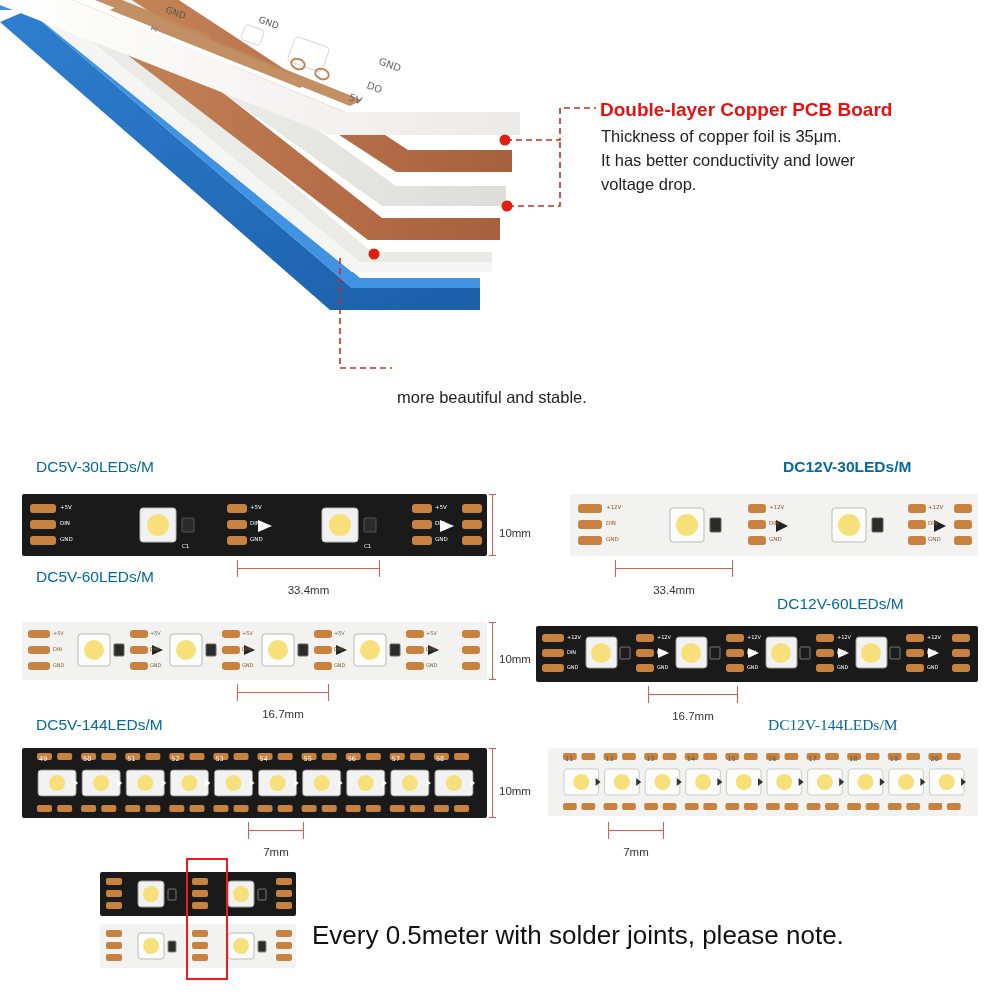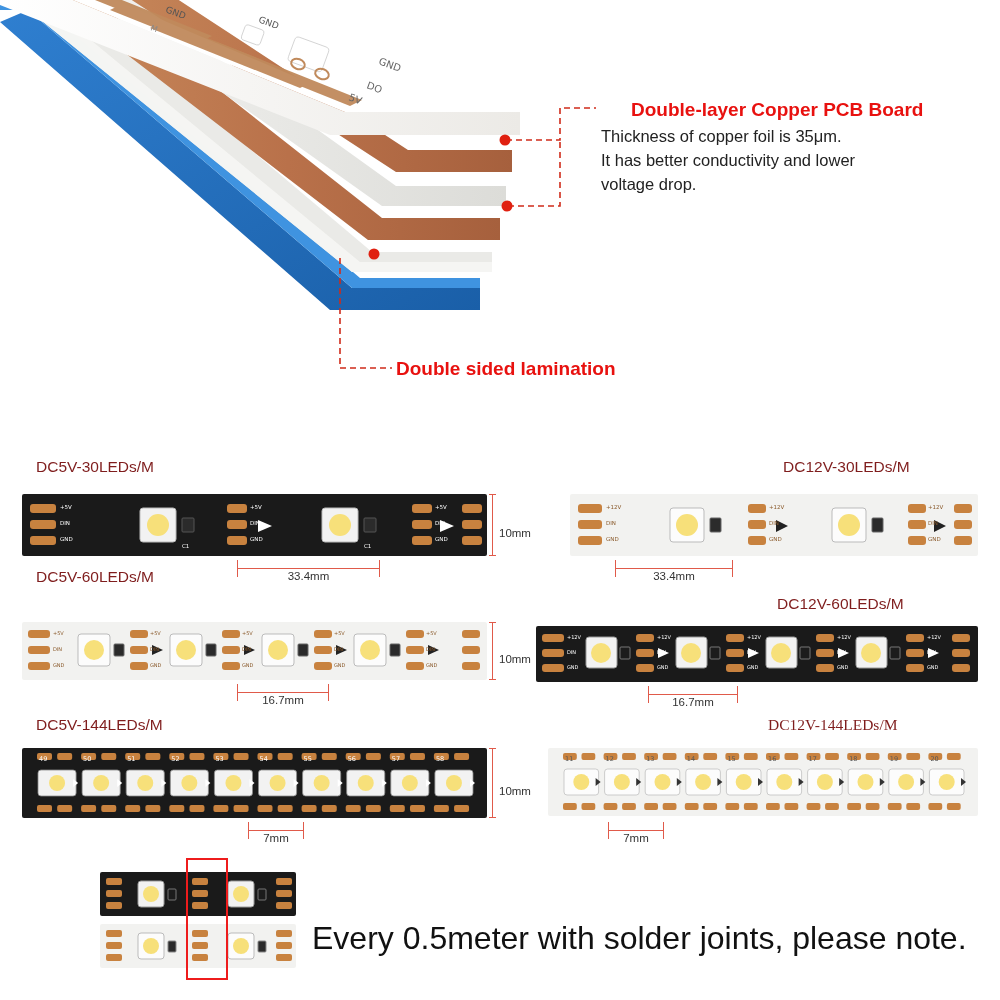--- a/index.html
+++ b/index.html
@@ -18,44 +18,44 @@
     position:absolute;font-weight:bold;font-size:19px;color:#e8110f;
     white-space:nowrap;
   }
   .callout-body{
     position:absolute;font-size:16.5px;color:#222;line-height:1.45;
     white-space:pre-line;
   }
 
   
   .strip-label{
-    position:absolute;font-size:15.5px;color:#7f1d1d;white-space:nowrap;
+    position:absolute;font-size:15.5px;color:#0369a1;white-space:nowrap;
   }
   .strip-box{position:absolute;}
   .strip-pcb{position:absolute;left:0;top:0;width:100%;height:100%;
     border-radius:2px;overflow:hidden;}
   .pcb-black{background:#1a1a1a;}
   .pcb-white{background:#f2f2f0;}
 
   
   .hbracket{position:absolute;font-size:11.5px;color:#333;}
   .hbracket .bar{position:absolute;left:0;top:0;width:1px;height:100%;background:#e05a4a;}
   .hbracket .cap{position:absolute;left:-3px;width:7px;height:1px;background:#e05a4a;}
   .hbracket .txt{position:absolute;left:7px;top:50%;transform:translateY(-50%);white-space:nowrap;margin-top:8px;}
 
   
   .pitch{position:absolute;font-size:11.5px;color:#333;}
   .pitch .line{position:absolute;left:0;top:8px;height:1px;width:100%;background:#e05a4a;}
   .pitch .tick{position:absolute;top:0;width:1px;height:17px;background:#e05a4a;}
-  .pitch .txt{position:absolute;top:10px;left:50%;transform:translateX(-50%);
+  .pitch .txt{position:absolute;top:24px;left:50%;transform:translateX(-50%);
     background:#fff;padding:0 4px;white-space:nowrap;}
 
   
   .note-text{
-    position:absolute;font-size:32px;color:#111;white-space:nowrap;
+    position:absolute;font-size:26px;color:#111;white-space:nowrap;
   }
   .red-frame{position:absolute;border:2.5px solid #ee1c1c;}
 </style>
 </head>
 <body>
 
 <div class="top-illo">
   <svg width="1000" height="440" viewBox="0 0 1000 440">
     <defs>
       <linearGradient id="gBlue" x1="0" y1="0" x2="1" y2="1">
@@ -133,26 +133,26 @@
     </g>
     <circle cx="505" cy="140" r="5.5" fill="#e02010"></circle>
     <circle cx="507" cy="206" r="5.5" fill="#e02010"></circle>
     <circle cx="374" cy="254" r="5.5" fill="#e02010"></circle>
 
     <g stroke="#d02b1a" stroke-width="1.6" fill="none" stroke-dasharray="6 4">
       <path d="M340,258 L340,368 L392,368"></path>
     </g>
   </svg>
 
-  <div class="callout-title" style="left:631px;top:99px;text-align:right;">Double-layer Copper PCB Board</div>
+  <div class="callout-title" style="left:600px;top:99px;text-align:right;">Double-layer Copper PCB Board</div>
   <div class="callout-body" style="left:601px;top:125px;width:380px;">Thickness of copper foil is 35μm.
 It has better conductivity and lower
 voltage drop.</div>
 
-  <div class="callout-title" style="left:396px;top:358px;">Double sided lamination</div>
+  <div class="callout-body" style="left:397px;top:386px;width:420px;">more beautiful and stable.</div>
 </div>
 
 <div class="strip-label" style="left:36px;top:458px;">DC5V-30LEDs/M</div>
 
 <div class="strip-box" style="left:22px;top:494px;width:465px;height:62px;">
   <div class="strip-pcb pcb-black"></div>
   <svg width="465" height="62" viewBox="0 0 465 62" style="position:absolute;left:0;top:0;">
 
     <g fill="#c8823f">
       <rect x="8" y="10" width="26" height="9" rx="3"></rect>
@@ -212,21 +212,21 @@
   <div class="txt">10mm</div>
 </div>
 
 <div class="pitch" style="left:237px;top:560px;width:143px;">
   <div class="line"></div>
     <div class="tick" style="left:0;"></div>
     <div class="tick" style="left:142px;"></div>
   <div class="txt">33.4mm</div>
 </div>
 
-<div class="strip-label" style="left:783px;top:458px;">DC12V-30LEDs/M</div>
+<div class="strip-label" style="left:783px;top:458px;font-weight:bold;">DC12V-30LEDs/M</div>
 
 <div class="strip-box" style="left:570px;top:494px;width:408px;height:62px;">
   <div class="strip-pcb pcb-white"></div>
   <svg width="408" height="62" viewBox="0 0 408 62" style="position:absolute;left:0;top:0;">
     <g fill="#c8823f">
       <rect x="8" y="10" width="24" height="9" rx="3"></rect>
         <rect x="8" y="26" width="24" height="9" rx="3"></rect>
         <rect x="8" y="42" width="24" height="9" rx="3"></rect>
       <rect x="178" y="10" width="18" height="9" rx="3"></rect>
         <rect x="178" y="26" width="18" height="9" rx="3"></rect>

